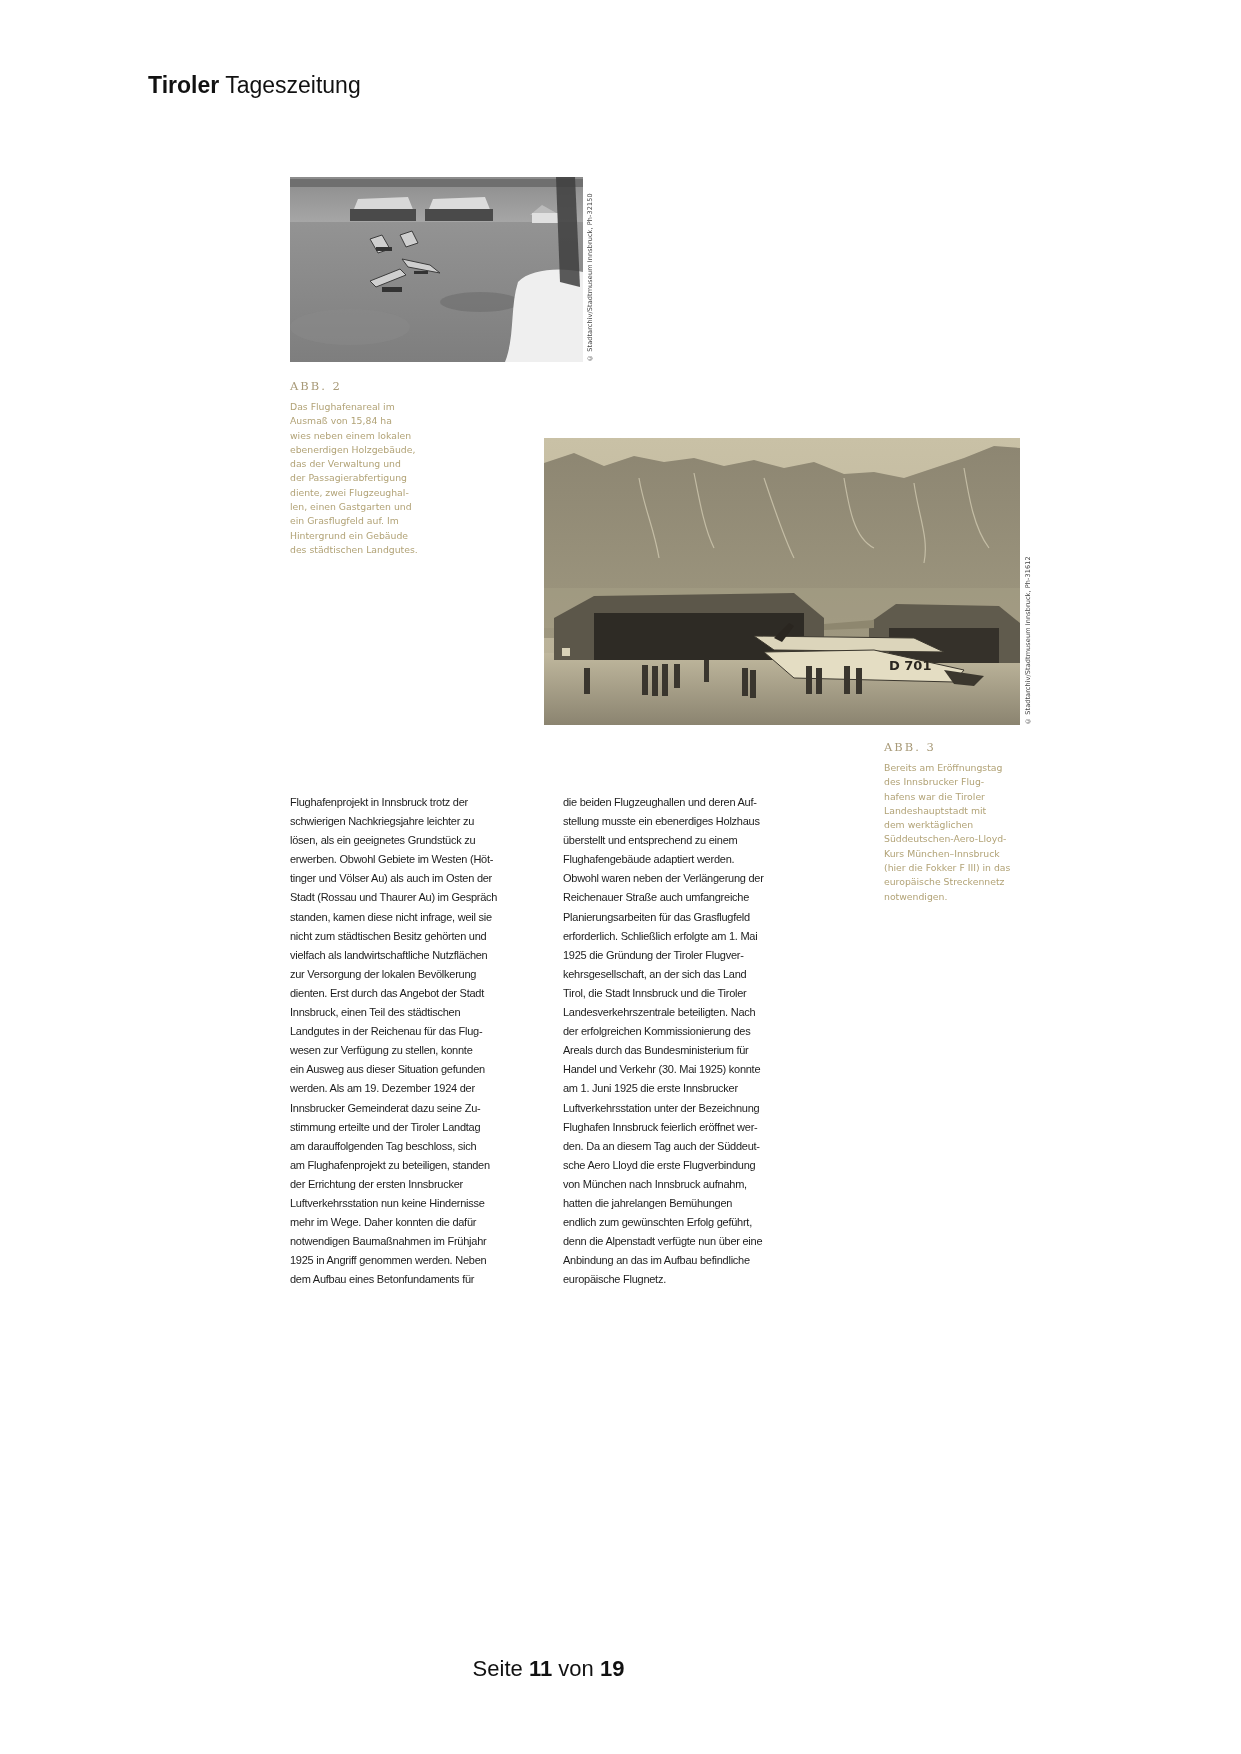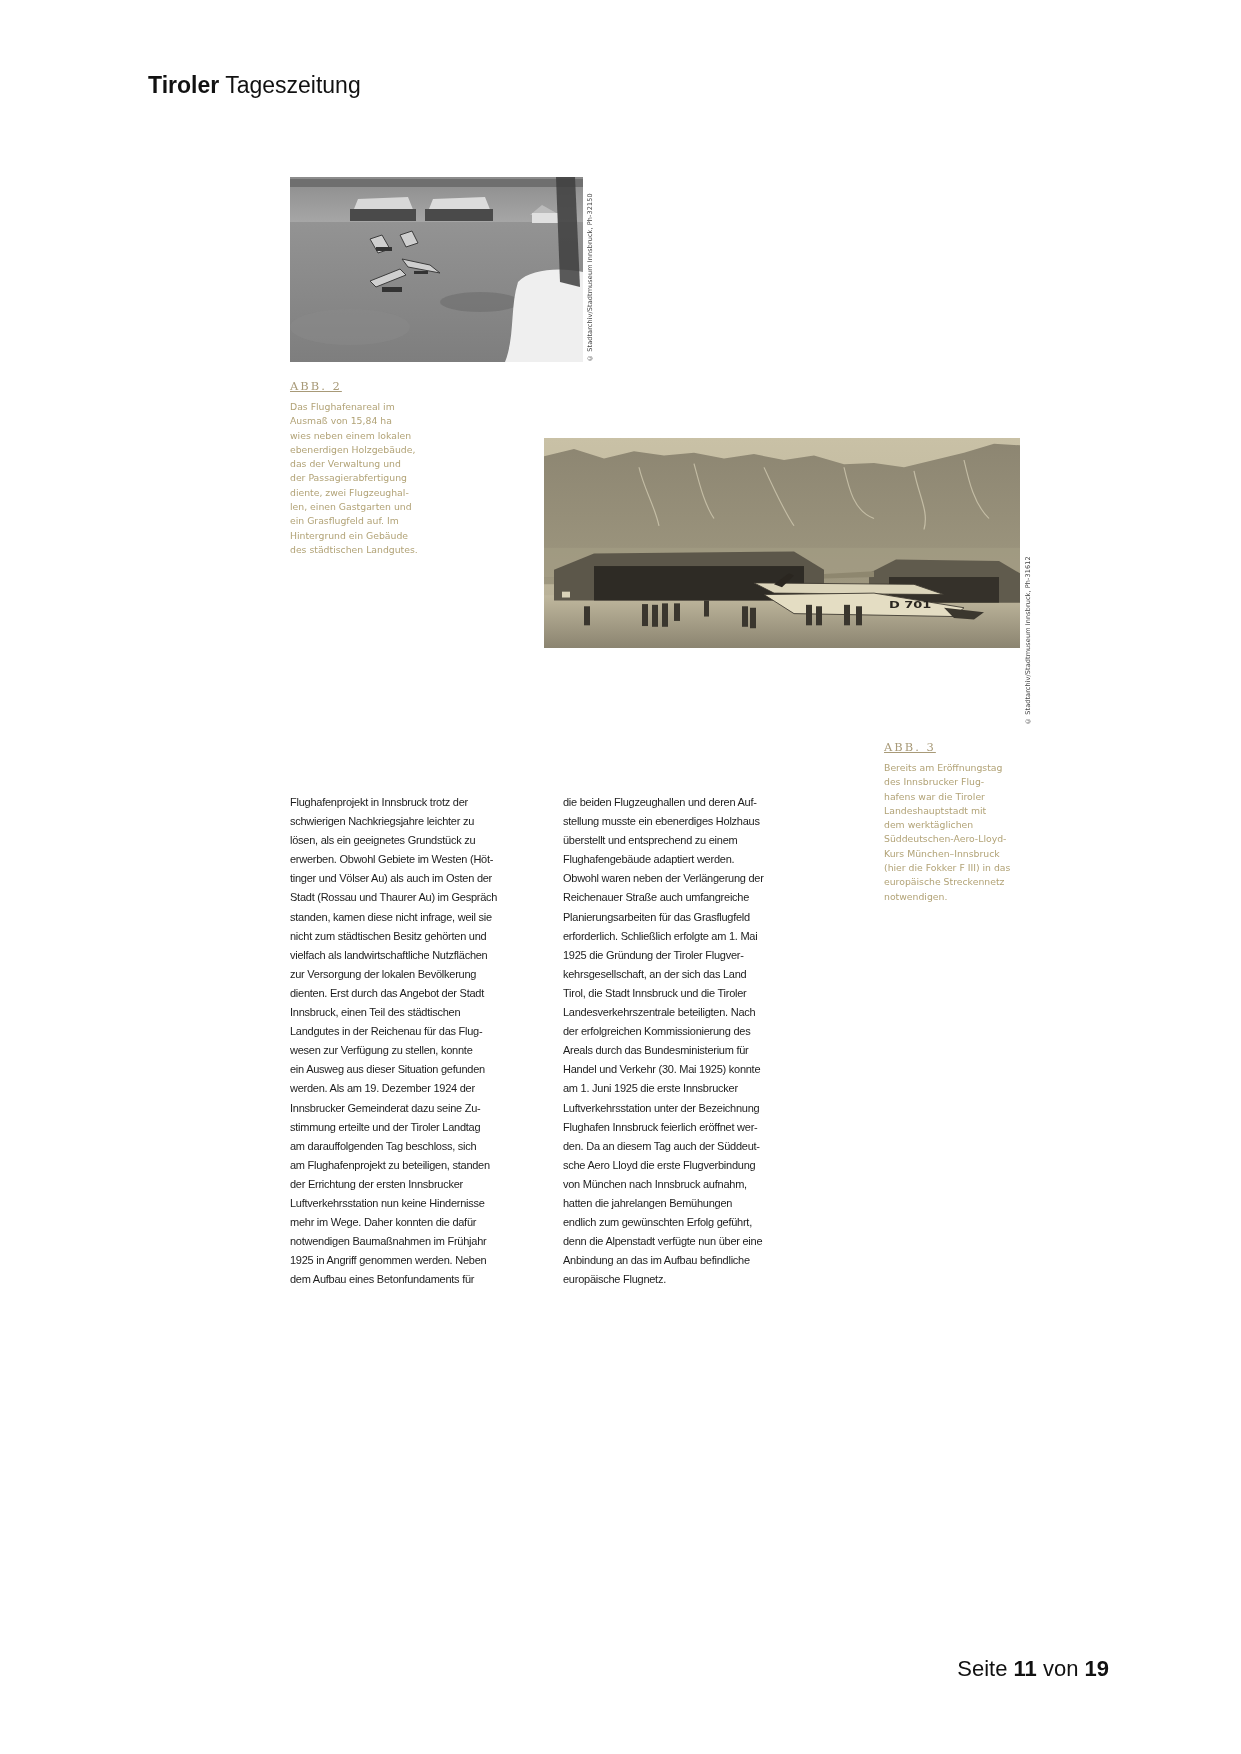--- a/index.html
+++ b/index.html
@@ -7,28 +7,28 @@
     .abs { position: absolute; }
 
     .header { left: 148px; top: 72px; font-size: 23px; letter-spacing: 0; white-space: nowrap; text-align: right; }
     .header b { font-weight: bold; }
 
     .photo { overflow: hidden; }
     .photo svg { display: block; width: 100%; height: 100%; }
 
     .credit { writing-mode: vertical-rl; transform: rotate(180deg); font-size: 6.5px; color: #444; white-space: nowrap; font-family: "DejaVu Sans", sans-serif; letter-spacing: 0.1px; }
 
-    .abb-label { font-family: "DejaVu Serif", serif; font-size: 11.5px; letter-spacing: 2px; color: #a89a78; text-decoration: underline; }
+    .abb-label { font-family: "DejaVu Serif", serif; font-size: 11.5px; letter-spacing: 2px; color: #a89a78; }
     .caption { font-family: "DejaVu Sans", sans-serif; font-size: 9.3px; line-height: 14.3px; color: #b2a377; }
     .caption div { white-space: nowrap; }
 
     .col { font-family: Liberation Sans, sans-serif; font-size: 11px; line-height: 19.1px; color: #1d1d1d; letter-spacing: -0.25px; }
     .col div { white-space: nowrap; }
 
-    .footer { left: 0; width: 1097px; top: 1656px; text-align: right; font-size: 22px; white-space: nowrap; padding-left: 12px; }
+    .footer { left: 0; width: 1097px; top: 1656px; text-align: center; font-size: 22px; white-space: nowrap; }
     .footer b { font-weight: bold; }
   </style>
 </head>
 <body>
 
 <div class="abs header">
   <b>Tiroler</b>
   <span>Tageszeitung</span>
 </div>
 
@@ -85,21 +85,21 @@
   <div>ebenerdigen Holzgebäude,</div>
   <div>das der Verwaltung und</div>
   <div>der Passagierabfertigung</div>
   <div>diente, zwei Flugzeughal-</div>
   <div>len, einen Gastgarten und</div>
   <div>ein Grasflugfeld auf. Im</div>
   <div>Hintergrund ein Gebäude</div>
   <div>des städtischen Landgutes.</div>
 </div>
 
-<div class="abs photo" style="left:544px; top:438px; width:476px; height:210px;">
+<div class="abs photo" style="left:544px; top:438px; width:476px; height:287px;">
   <svg viewBox="0 0 476 287" preserveAspectRatio="none">
     <defs>
       <linearGradient id="g3sky" x1="0" y1="0" x2="0" y2="1">
         <stop offset="0" stop-color="#c9c1a6"></stop>
         <stop offset="1" stop-color="#b5ad94"></stop>
       </linearGradient>
       <linearGradient id="g3mtn" x1="0" y1="0" x2="0" y2="1">
         <stop offset="0" stop-color="#8d8672"></stop>
         <stop offset="1" stop-color="#9e977f"></stop>
       </linearGradient>

